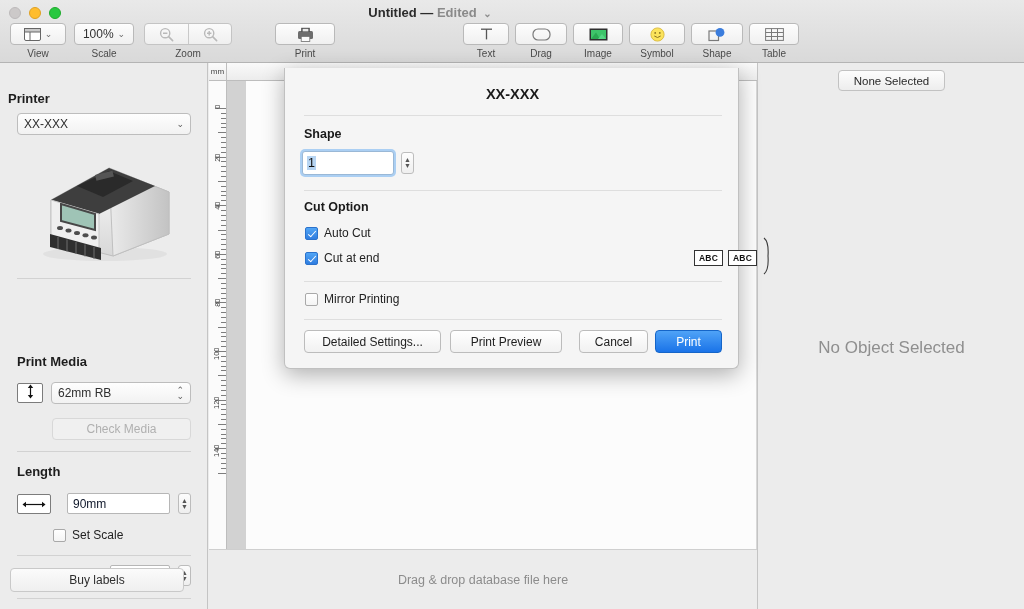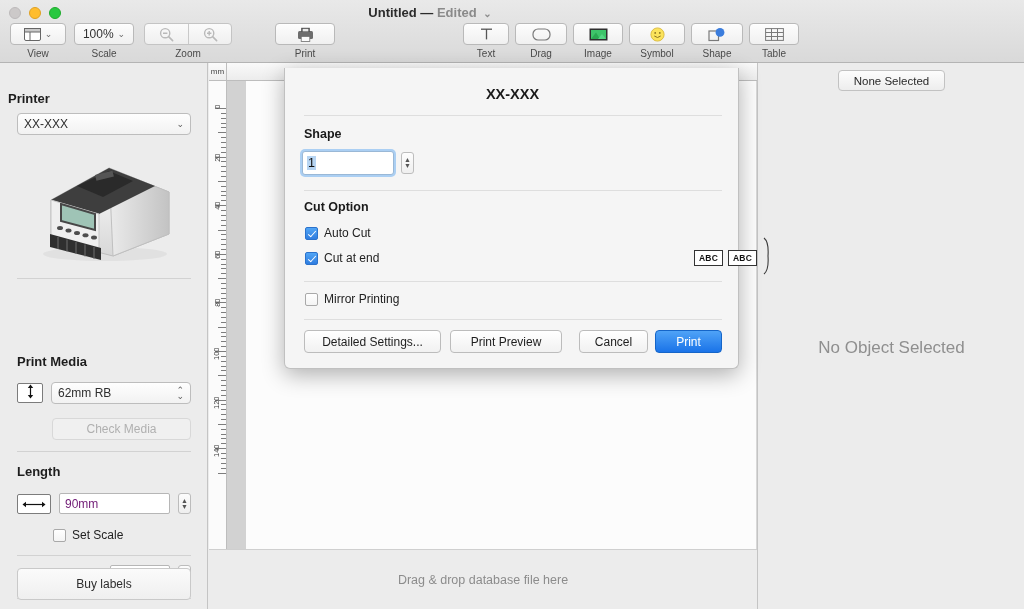--- a/index.html
+++ b/index.html
@@ -112,21 +112,21 @@
     display: flex; align-items: center; justify-content: center;
   }
   .btn-wide.disabled { color: #b0b0b0; background:#f0f0f0; border-color:#d8d8d8; }
 
   .txtfield {
     height: 21px; background: #fff;
     border: 1px solid #b6b6b6; border-radius: 2px;
     display: flex; align-items: center; padding: 0 5px;
     font-size: 12px; color: #2b2b2b;
   }
-  .txtfield.ph { color: #701a75; }
+  .txtfield.ph { color: #0f172a; margin-left: 8px; }
 
   .stepper {
     width: 13px; height: 21px;
     background: linear-gradient(to bottom,#fcfcfc,#eeeeee);
     border: 1px solid #bcbcbc; border-radius: 3px;
     display: flex; flex-direction: column; align-items: center; justify-content: center;
     flex: none;
   }
   .stepper span { font-size: 7px; line-height: 6px; color: #555; }
 
@@ -581,21 +581,21 @@
         <span>3mm</span>
       </div>
       <div class="stepper">
         <span>▲</span>
         <span>▼</span>
       </div>
     </div>
 
     <div class="hr" style="position:absolute;left:17px;top:535px;width:174px;"></div>
 
-    <div class="btn-wide" style="position:absolute;left:17px;top:505px;width:174px;height:32px;">Buy labels</div>
+    <div class="btn-wide" style="position:absolute;left:10px;top:505px;width:174px;height:24px;">Buy labels</div>
   </div>
 
   <div class="canvasarea">
 
     <div class="ruler-corner">mm</div>
     <div class="ruler-top"></div>
 
     <div class="ruler-left">
       <div id="ruler-ticks">
           <div class="rtick" style="width: 11px; top: 27px;"></div>

